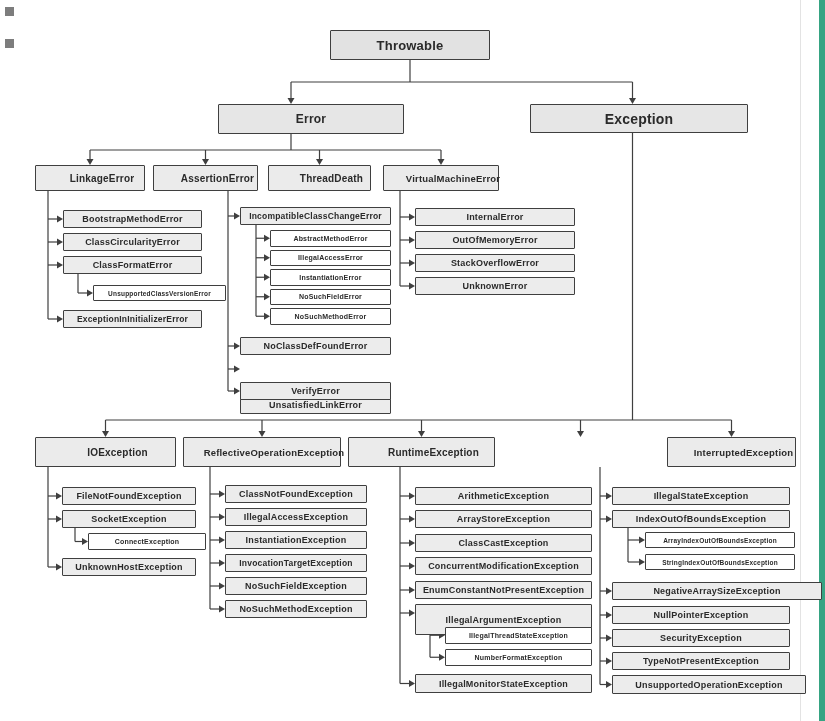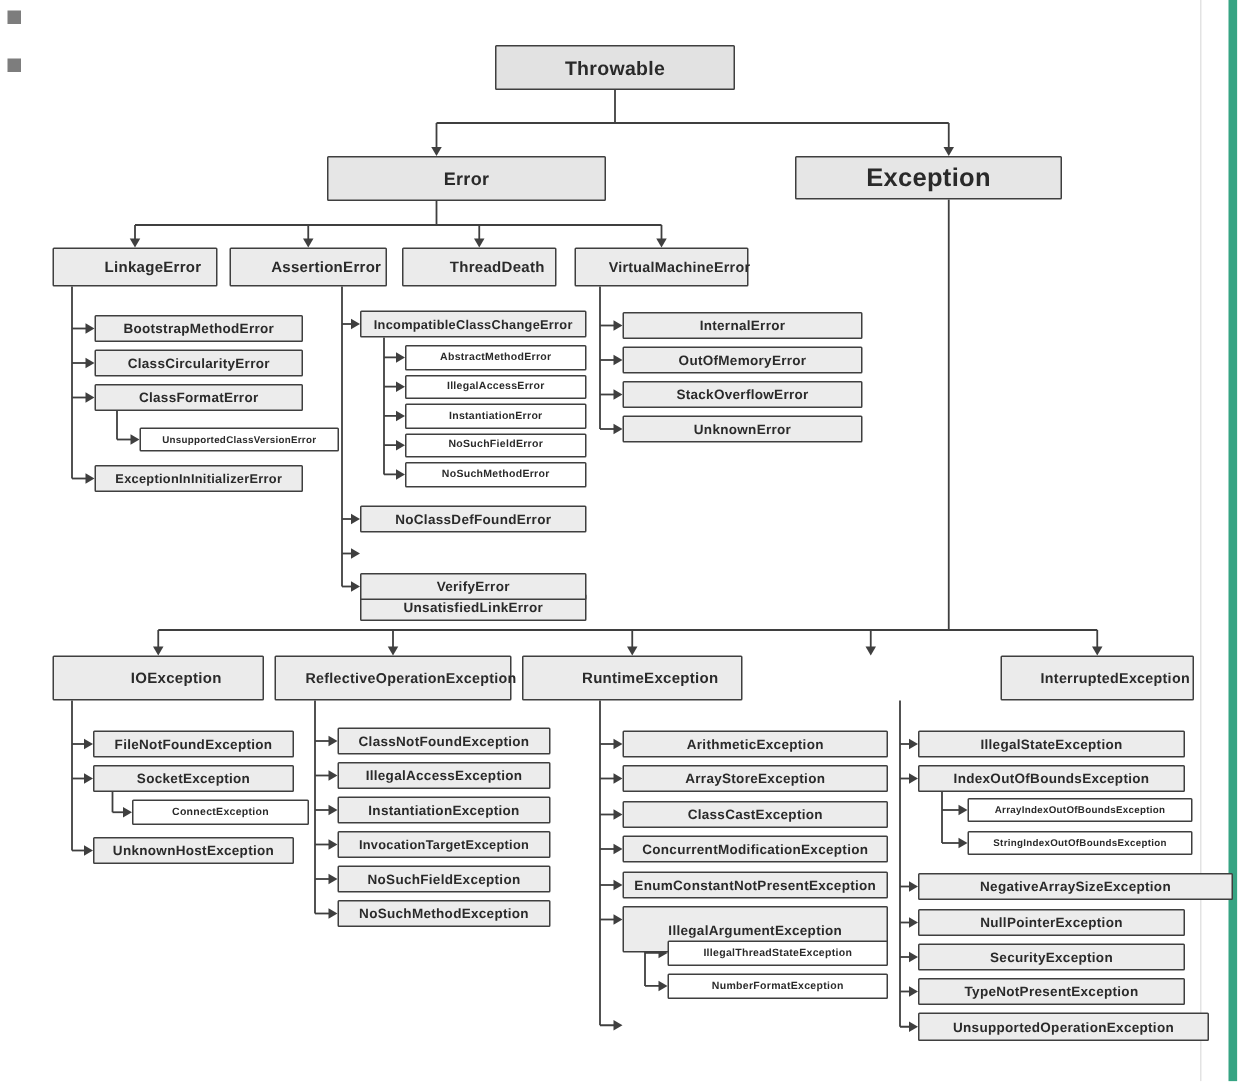--- a/index.html
+++ b/index.html
@@ -179,21 +179,21 @@
       <line x1="628" y1="562" x2="640" y2="562" stroke="#3f3f3f" stroke-width="1.2"></line>
       <polygon points="639,558.5 639,565.5 645,562" fill="#3f3f3f"></polygon>
     </svg>
 
 <div class="node l0" style="left: 330px; top: 30px; width: 160px; height: 30px; font-size: 13px;">
       <span>Throwable</span>
     </div>
     <div class="node l1" style="left: 196px; top: 104px; width: 186px; height: 30px; font-size: 12px; margin-left: 22px;">
       <span>Error</span>
     </div>
-    <div class="node l1" style="left: 530px; top: 104px; width: 178px; height: 29px; font-size: 17px;">
+    <div class="node l1" style="left: 530px; top: 104px; width: 218px; height: 29px; font-size: 14px;">
       <span>Exception</span>
     </div>
     <div class="node l2" style="left: 35px; top: 165px; width: 110px; height: 26px; font-size: 10px;">
       <span>LinkageError</span>
     </div>
     <div class="node l2" style="left: 153px; top: 165px; width: 105px; height: 26px; font-size: 10px;">
       <span>AssertionError</span>
     </div>
     <div class="node l2" style="left: 268px; top: 165px; width: 103px; height: 26px; font-size: 10px;">
       <span>ThreadDeath</span>
@@ -313,20 +313,23 @@
       <span>EnumConstantNotPresentException</span>
     </div>
     <div class="node item" style="left: 415px; top: 604px; width: 177px; height: 31px; font-size: 9px;">
       <span>IllegalArgumentException</span>
     </div>
     <div class="node sub" style="left: 445px; top: 627px; width: 147px; height: 16.5px; font-size: 7px;">
       <span>IllegalThreadStateException</span>
     </div>
     <div class="node sub" style="left: 445px; top: 649px; width: 147px; height: 16.5px; font-size: 7px;">
       <span>NumberFormatException</span>
+    </div>
+    <div class="node item" style="left: 415px; top: 674px; width: 177px; height: 19px; font-size: 9px;">
+      <span>IllegalMonitorStateException</span>
     </div>
     <div class="node item" style="left: 612px; top: 487px; width: 178px; height: 18px; font-size: 9px;">
       <span>IllegalStateException</span>
     </div>
     <div class="node item" style="left: 612px; top: 510px; width: 178px; height: 18px; font-size: 9px;">
       <span>IndexOutOfBoundsException</span>
     </div>
     <div class="node sub" style="left: 645px; top: 532px; width: 150px; height: 16px; font-size: 6.5px;">
       <span>ArrayIndexOutOfBoundsException</span>
     </div>

